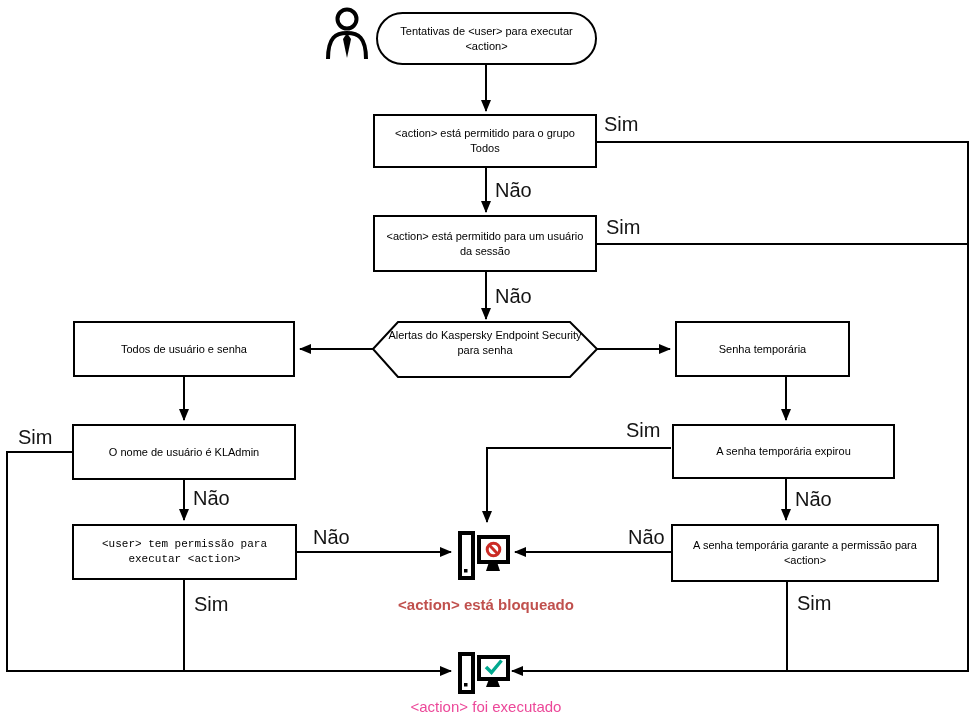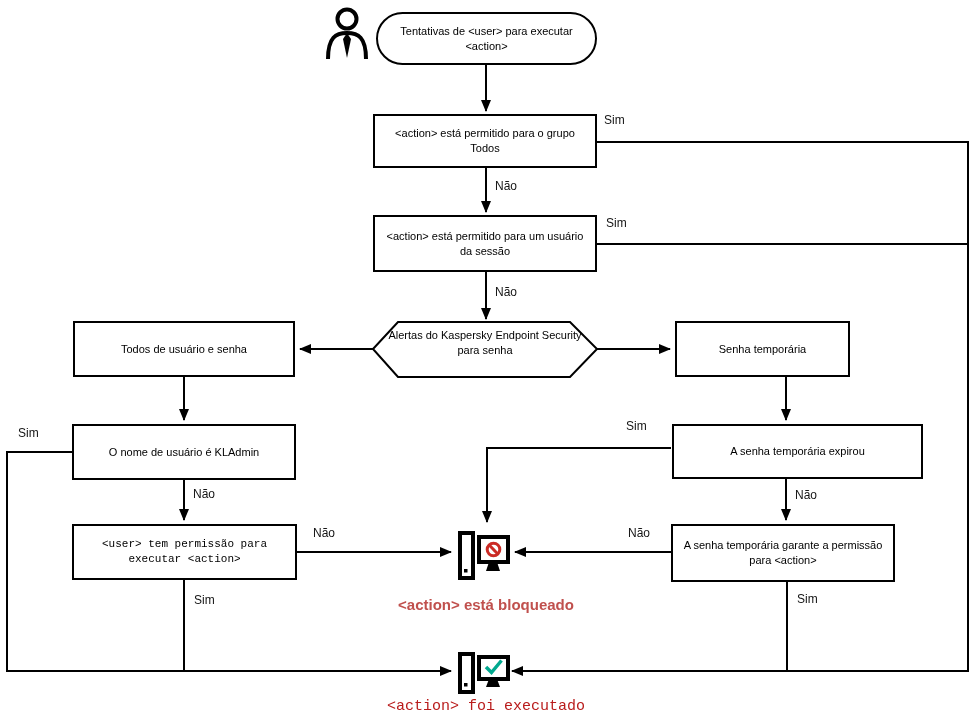--- a/index.html
+++ b/index.html
@@ -12,24 +12,24 @@
     position:absolute; border:2px solid #000; background:#fff;
     display:flex; align-items:center; justify-content:center;
     text-align:center; font-size:11px; color:#000;
     padding:2px 10px; box-sizing:border-box; line-height:1.35;
   }
   .stadium { border-radius:28px; }
   .hex-text {
     position:absolute; display:flex; align-items:center; justify-content:center;
     text-align:center; font-size:11px; color:#000; line-height:1.35;
   }
-  .elabel { position:absolute; font-size:12px; color:#141414; white-space:nowrap; }
+  .elabel { position:absolute; font-size:20px; color:#141414; white-space:nowrap; }
   .result-label { position:absolute; width:230px; text-align:center; font-size:15px; }
   .blocked-color  { color:#c0504d;font-weight:bold; }
-  .executed-color { color:#b91c1c;font-family:Liberation Mono, monospace; }
+  .executed-color { color:#ec4899; }
   .icon-abs { position:absolute; }
 </style>
 </head>
 <body>
 
 <div class="canvas">
 
   <svg class="layer" width="974" height="726" viewBox="0 0 974 726">
     <defs>
       <marker id="ah" markerUnits="userSpaceOnUse" markerWidth="12" markerHeight="10" refX="11" refY="5" orient="auto">
@@ -80,23 +80,23 @@
   <div class="hex-text" style="left:388px;top:322px;width:194px;height:42px;">Alertas do Kaspersky Endpoint Security para senha</div>
 
   <div class="node" style="left:73px;top:321px;width:222px;height:56px;">Todos de usuário e senha</div>
 
   <div class="node" style="left:675px;top:321px;width:175px;height:56px;">Senha temporária</div>
 
   <div class="node" style="left:72px;top:424px;width:224px;height:56px;">O nome de usuário é KLAdmin</div>
 
   <div class="node" style="left:72px;top:524px;width:225px;height:56px;font-family:Liberation Mono, monospace;">&lt;user&gt; tem permissão para executar &lt;action&gt;</div>
 
-  <div class="node" style="left:672px;top:424px;width:251px;height:55px;">A senha temporária expirou</div>
+  <div class="node" style="left:672px;top:424px;width:223px;height:55px;">A senha temporária expirou</div>
 
-  <div class="node" style="left:671px;top:524px;width:224px;height:58px;">A senha temporária garante a permissão para &lt;action&gt;</div>
+  <div class="node" style="left:671px;top:524px;width:268px;height:58px;">A senha temporária garante a permissão para &lt;action&gt;</div>
 
   <div class="elabel" style="left:604px;top:113px;">Sim</div>
   <div class="elabel" style="left:495px;top:179px;">Não</div>
   <div class="elabel" style="left:606px;top:216px;">Sim</div>
   <div class="elabel" style="left:495px;top:285px;">Não</div>
   <div class="elabel" style="left:18px;top:426px;">Sim</div>
   <div class="elabel" style="left:193px;top:487px;">Não</div>
   <div class="elabel" style="left:313px;top:526px;">Não</div>
   <div class="elabel" style="left:194px;top:593px;">Sim</div>
   <div class="elabel" style="left:626px;top:419px;">Sim</div>

